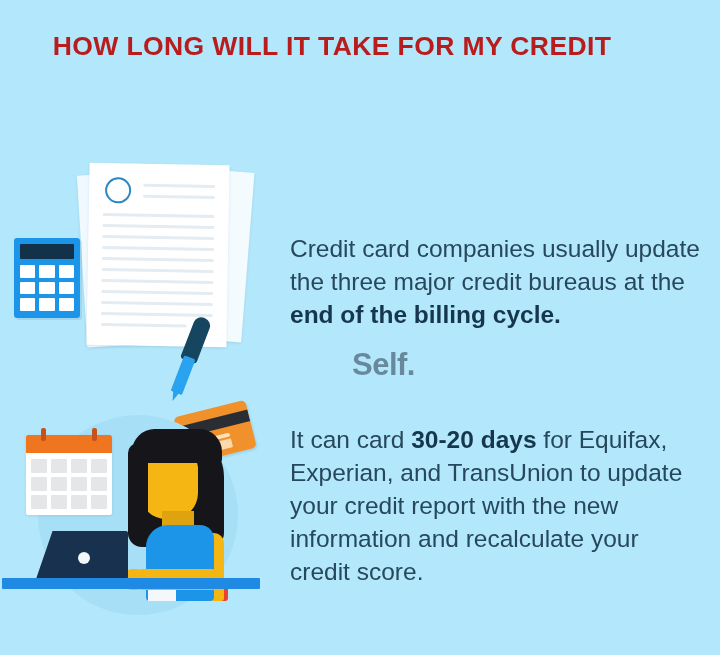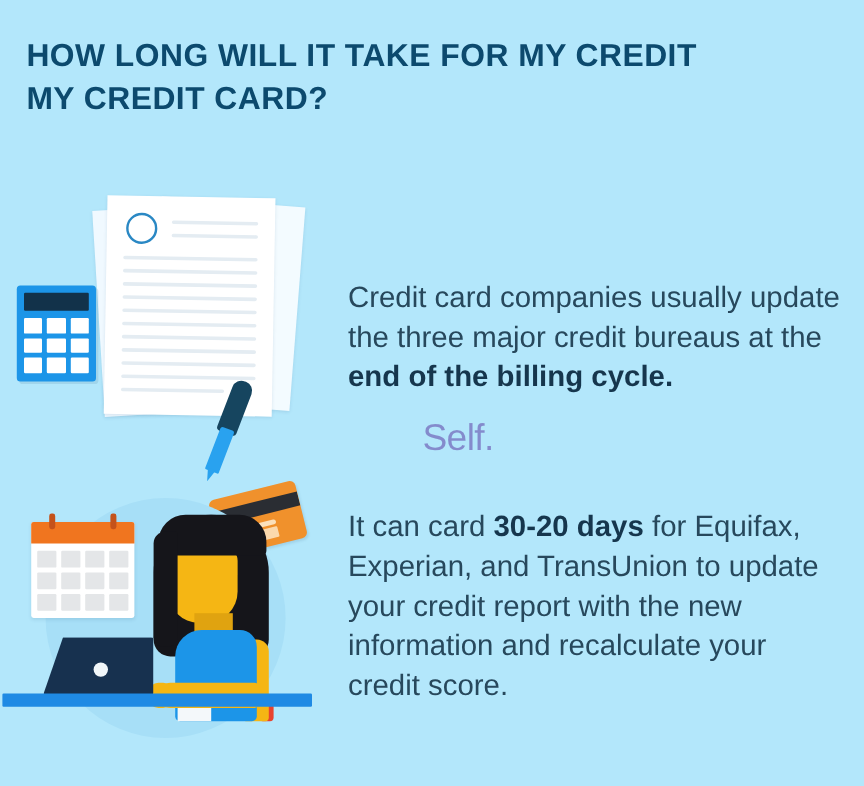--- a/index.html
+++ b/index.html
@@ -14,22 +14,22 @@
     overflow: hidden;
     position: relative;
   }
 
   
   #infographic-title {
     position: absolute;
     left: 0;
     top: 28px;
     width: 664px;
-    text-align: left;
-    color: #0c4a6e;
+    text-align: center;
+    color: #b91c1c;
     font-size: 26.5px;
     font-weight: bold;
     letter-spacing: 0.4px;
     line-height: 36px;
     text-transform: uppercase;
     padding: 0 22px;
     box-sizing: border-box;
   }
   #infographic-title .tline { display: block; }
 
@@ -61,22 +61,22 @@
     font-weight: normal;
   }
   .body-text b { font-weight: bold; color: #16364d; }
 
   
   #watermark {
     position: absolute;
     left: 352px;
     top: 347px;
     font-size: 31px;
-    font-weight: normal;
-    color: #4c1d95;
+    font-weight: bold;
+    color: #0f172a;
     opacity: 0.45;
     letter-spacing: -0.5px;
   }
 
   
   #doc-illustration { position: absolute; left: 0; top: 0; width: 290px; height: 205px; }
 
   .paper {
     position: absolute;
     background: #ffffff;
@@ -353,21 +353,20 @@
     width: 258px; height: 11px;
     background: #1f8ae4;
     border-radius: 1px;
   }
 </style>
 </head>
 <body>
 
 <div id="infographic-title">
   <span class="tline">How long will it take for my credit</span>
-  <span class="tline">my credit card?</span>
 </div>
 
 <div class="row" id="row-billing-cycle">
 
   <div class="art-cell">
     <div id="doc-illustration">
 
       <div class="paper" id="paper-back-right"></div>
       <div class="paper" id="paper-back-left"></div>
 

